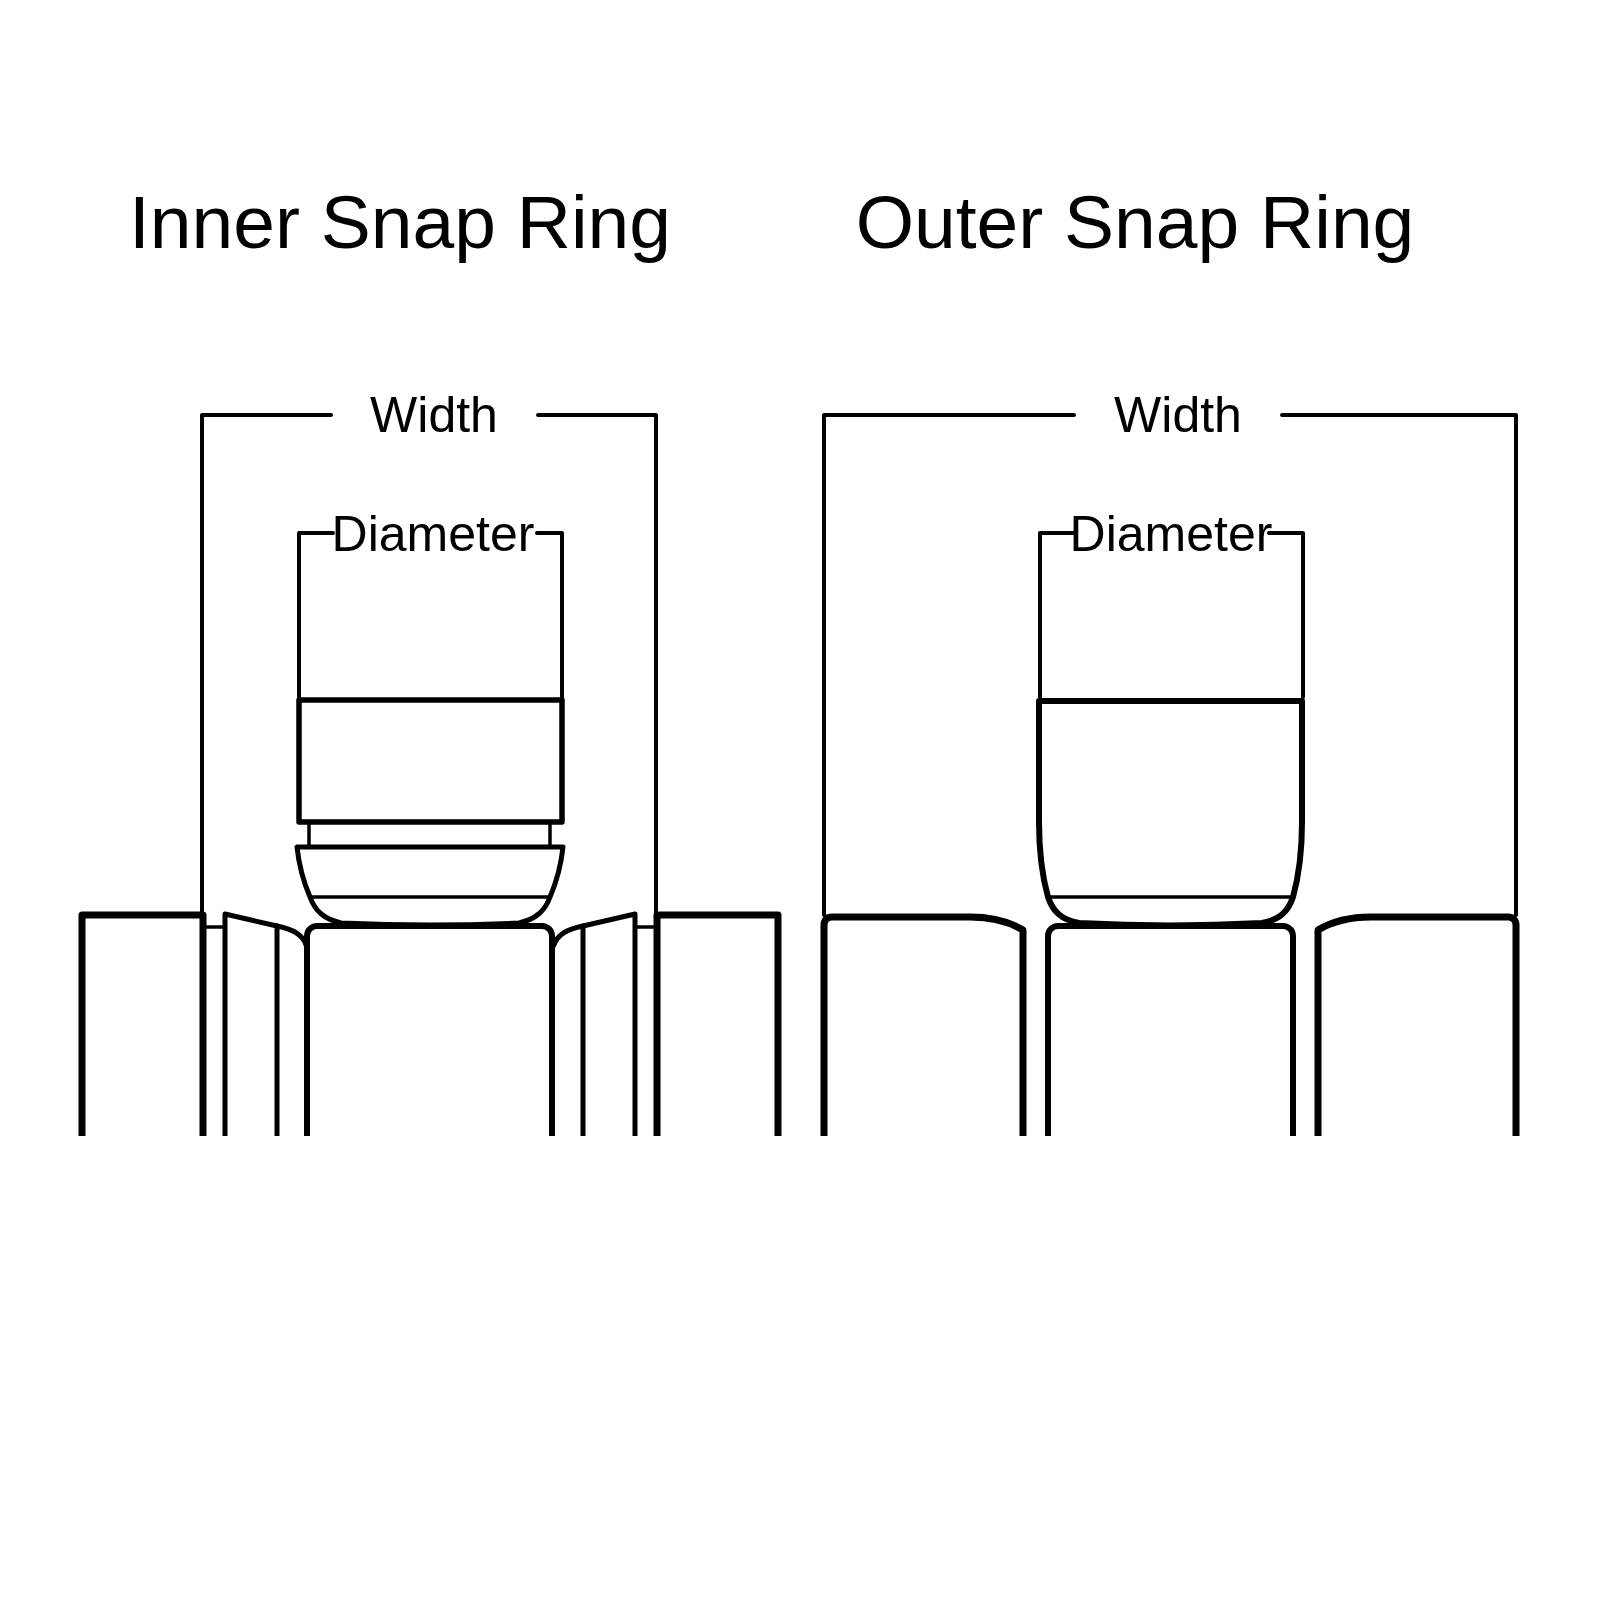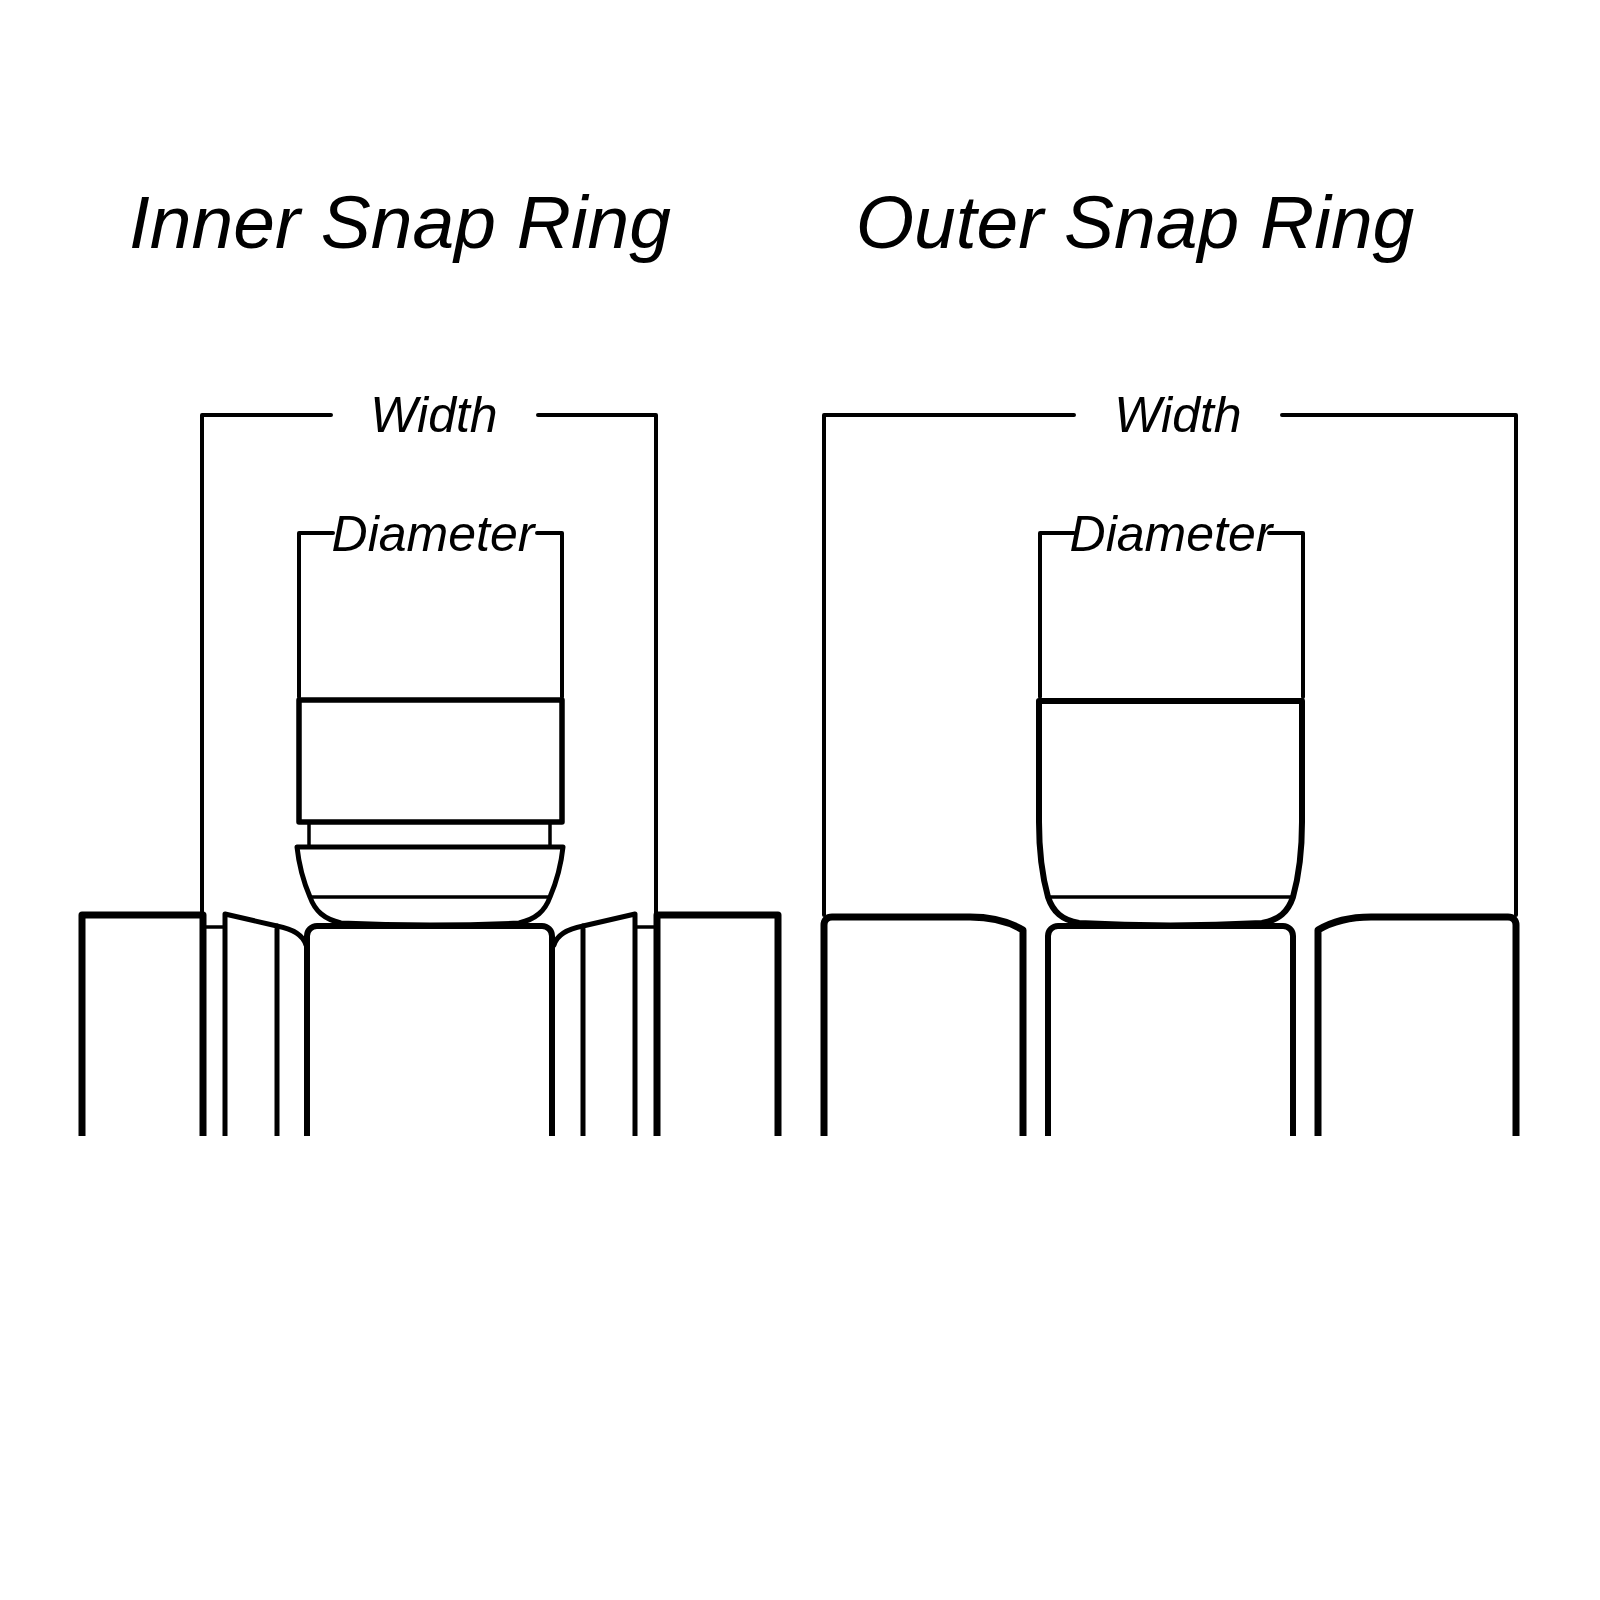--- a/index.html
+++ b/index.html
@@ -10,21 +10,20 @@
     margin:0;padding:0;
     width:1600px;height:1600px;
     background:var(--bg);
     font-family:"Liberation Sans", sans-serif;
   }
   .stage{
     position:relative;
     width:1600px;height:1136px;
     background:var(--bg);
     overflow:hidden;
-    font-style:italic;
   }
   svg{display:block;width:1600px;height:1600px;}
   .ln{stroke:var(--line);fill:none;}
   .dim{stroke-width:4;}
   .thin{stroke-width:3.5;}
   .mid{stroke-width:5;}
   .body{stroke-width:6;}
   .cap{stroke-width:7;}
   .capv{stroke-width:5.5;}
   .capo{stroke-width:6;}

